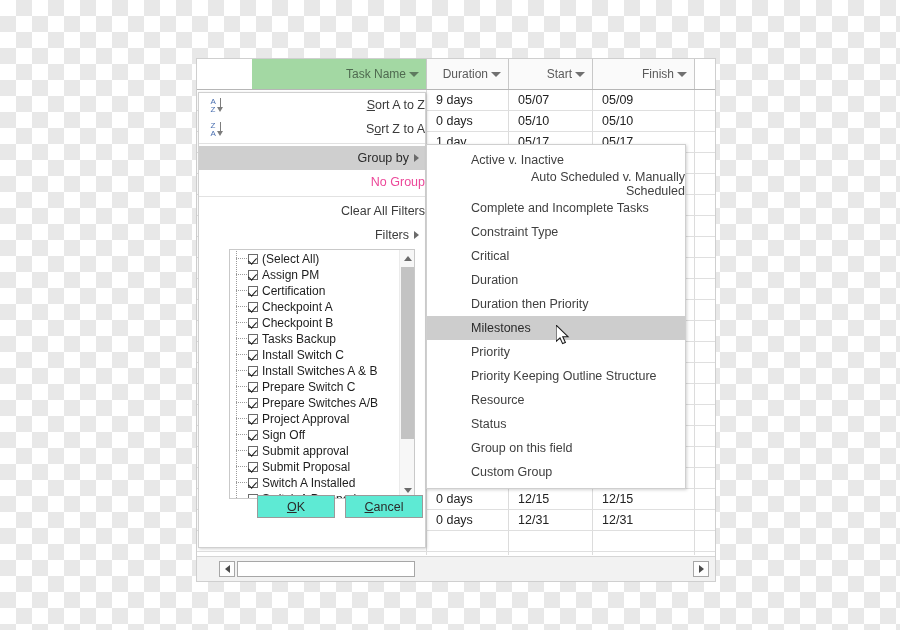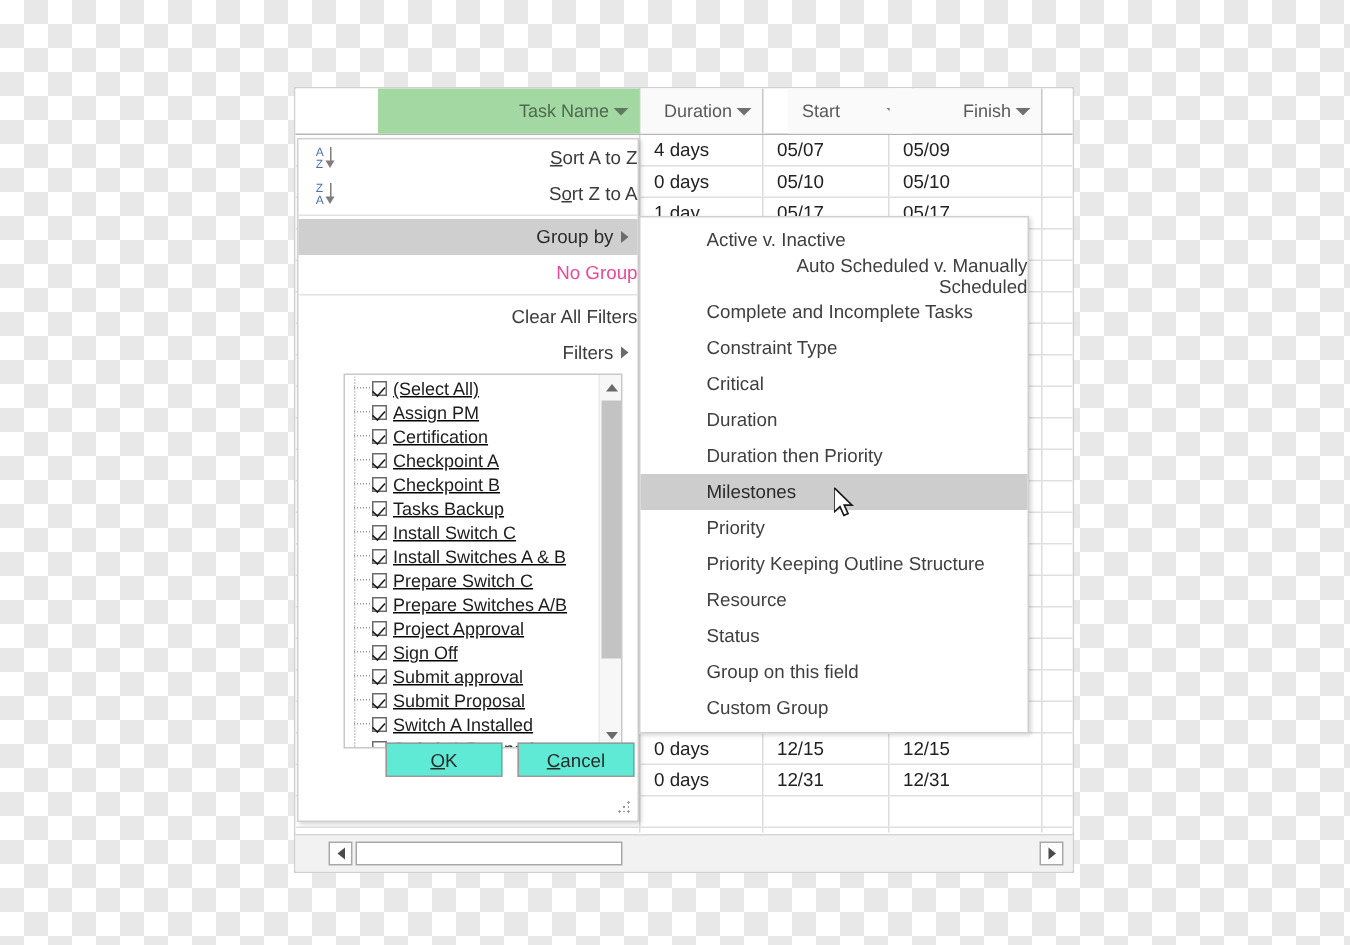--- a/index.html
+++ b/index.html
@@ -130,21 +130,21 @@
     position:absolute;left:6px;top:10px;width:0;height:0;
     border-left:3.5px solid transparent;border-right:3.5px solid transparent;border-top:5px solid #7d7d7d;
   }
 
   
   .cb-wrap{
     position:absolute;left:30px;top:156px;width:186px;height:250px;
     border:1px solid #c9c9c9;background:#ffffff;box-sizing:border-box;
     overflow:hidden;
   }
-  .cb-list{position:absolute;left:0;top:1px;right:15px;text-decoration:underline;}
+  .cb-list{position:absolute;left:0;top:1px;right:15px;}
   .cb-row{
     height:16px;display:flex;align-items:center;
     font-size:12px;color:#1d1d1d;padding-left:4px;box-sizing:border-box;
     white-space:nowrap;
   }
   .cb-tree{
     width:14px;height:16px;position:relative;flex:0 0 auto;
   }
   .cb-tree .dotline{
     position:absolute;left:2px;top:7px;width:11px;height:1px;
@@ -235,38 +235,38 @@
           <span class="filter-arrow">
             <i></i>
           </span>
         </div>
         <div class="hcell" style="left: 230px; width: 82px;">
           <span class="hlabel">Duration</span>
           <span class="filter-arrow">
             <i></i>
           </span>
         </div>
-        <div class="hcell" style="left: 328px; width: 84px; gap: 28px;">
+        <div class="hcell" style="left: 312px; width: 84px;">
           <span class="hlabel">Start</span>
           <span class="filter-arrow">
             <i></i>
           </span>
         </div>
         <div class="hcell" style="left: 396px; width: 102px;">
           <span class="hlabel">Finish</span>
           <span class="filter-arrow">
             <i></i>
           </span>
         </div>
       </div>
 
     <div class="grid-body" id="gridBody">
         <div class="grow">
           <div class="gcell" style="left: 55px; width: 175px;"></div>
-          <div class="gcell" style="left: 230px; width: 82px;">4 days</div>
+          <div class="gcell" style="left: 230px; width: 82px;">9 days</div>
           <div class="gcell" style="left: 312px; width: 84px;">05/07</div>
           <div class="gcell" style="left: 396px; width: 102px;">05/09</div>
         </div>
         <div class="grow">
           <div class="gcell" style="left: 55px; width: 175px;"></div>
           <div class="gcell" style="left: 230px; width: 82px;">0 days</div>
           <div class="gcell" style="left: 312px; width: 84px;">05/10</div>
           <div class="gcell" style="left: 396px; width: 102px;">05/10</div>
         </div>
         <div class="grow">

